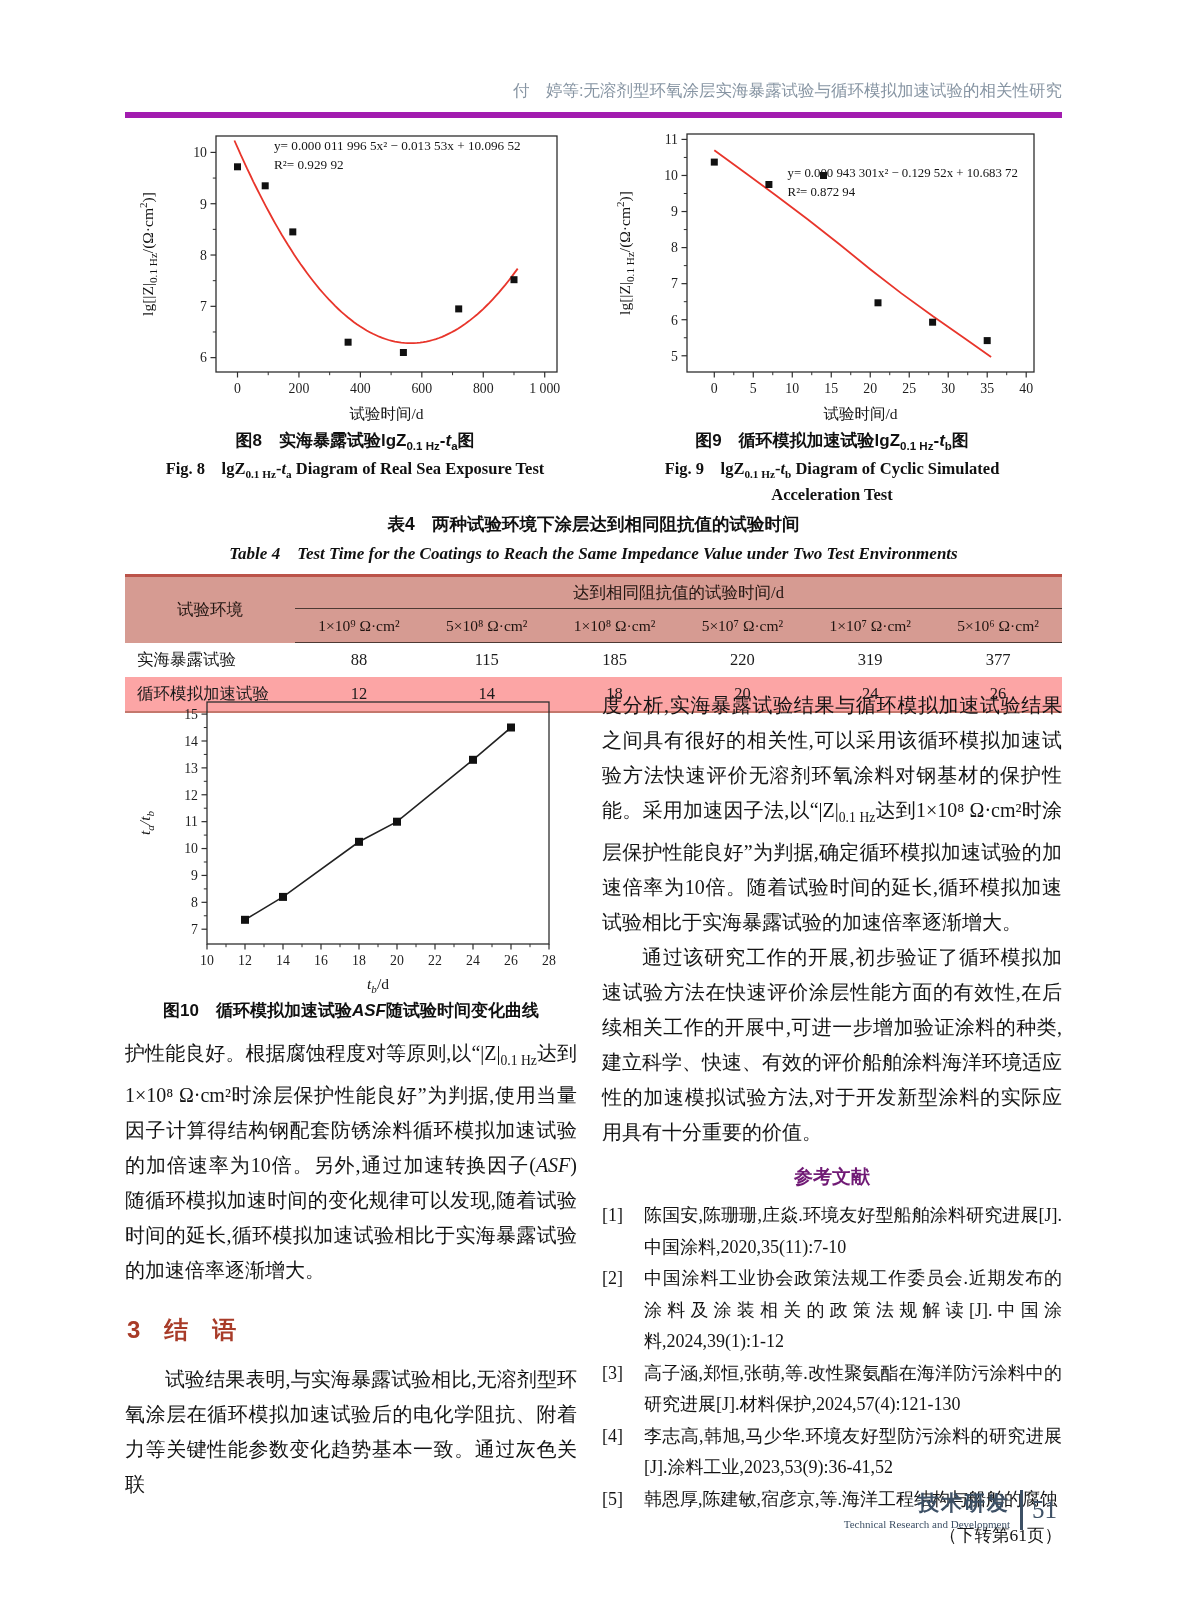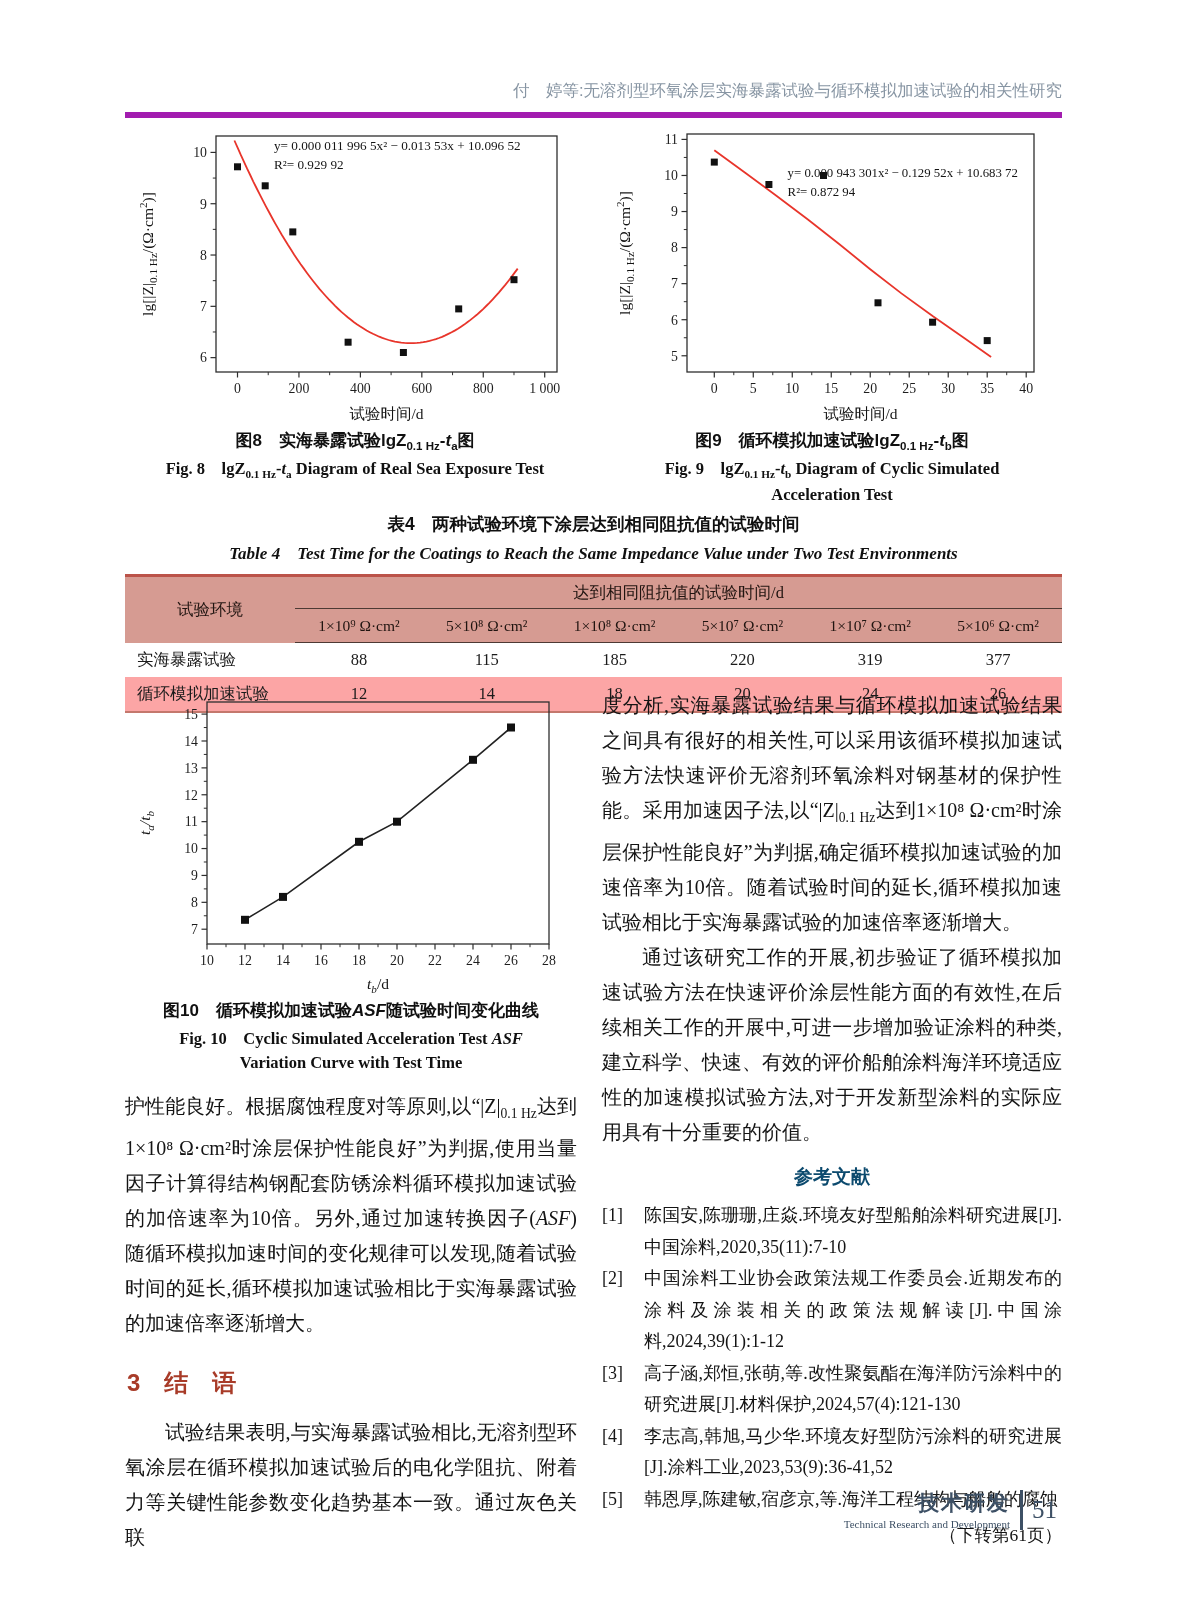--- a/index.html
+++ b/index.html
@@ -32,21 +32,21 @@
 
   .columns{position:absolute;top:688px;left:125px;width:937px;display:flex;gap:25px;}
   .col-left{width:452px;}
   .col-right{width:460px;}
   .left-fig{text-align:center;margin:4px 0 12px 0;}
   p.body{font-size:20px;line-height:35px;text-align:justify;margin:0;color:#141414;}
   p.body.indent{text-indent:2em;}
   .sec-heading{font-family:Liberation Sans, sans-serif;font-weight:bold;font-size:24px;
     color:#a83b28;margin:26px 0 16px 2px;}
   .refs-h{text-align:center;font-family:"Liberation Sans","DejaVu Sans",sans-serif;font-weight:bold;
-    font-size:19px;color:#0c4a6e;margin:14px 0 10px 0;}
+    font-size:19px;color:#701a75;margin:14px 0 10px 0;}
   .ref{display:flex;font-size:18px;line-height:31.5px;text-align:justify;color:#141414;}
   .ref .refnum{flex:0 0 42px;}
   .ref .reftext{flex:1;}
   .cont{text-align:right;font-size:17.5px;margin-top:8px;color:#141414;}
 
   .footer{position:absolute;top:1489px;right:130px;display:flex;align-items:center;color:#3d5065;}
   .f-left{text-align:right;}
   .f-cn{font-family:"Liberation Sans","DejaVu Sans",sans-serif;font-weight:bold;font-size:21px;letter-spacing:2px;}
   .f-en{font-size:11px;margin-top:1px;}
   .f-bar{width:3px;height:40px;background:#3d5065;margin:0 9px 0 10px;}
@@ -294,21 +294,20 @@
               <rect x="220.0" y="149.8" width="8" height="8" fill="#111"></rect>
               <rect x="258.0" y="129.7" width="8" height="8" fill="#111"></rect>
               <rect x="334.0" y="67.8" width="8" height="8" fill="#111"></rect>
               <rect x="372.0" y="35.5" width="8" height="8" fill="#111"></rect>
               <text x="243" y="301" text-anchor="middle" font-family="&quot;Liberation Serif&quot;,&quot;DejaVu Serif&quot;,serif" font-size="15.5" fill="#141414"><tspan dy="0" font-style="italic">t</tspan><tspan dy="4" font-size="11.2" font-style="italic">b</tspan><tspan dy="-4">/d</tspan></text>
               <text x="15" y="135" text-anchor="middle" transform="rotate(-90 15 135)" font-family="&quot;Liberation Serif&quot;,&quot;DejaVu Serif&quot;,serif" font-size="15.5" fill="#141414"><tspan dy="0" font-style="italic">t</tspan><tspan dy="4" font-size="11.2" font-style="italic">a</tspan><tspan dy="-4" font-style="italic">/t</tspan><tspan dy="4" font-size="11.2" font-style="italic">b</tspan></text>
             </svg>
           </div>
         <figcaption>
           <div class="cap-cn">图10　循环模拟加速试验<i>ASF</i>随试验时间变化曲线</div>
-          <div class="cap-en" style="width:410px;margin-left:21px;">Fig. 10　Cyclic Simulated Acceleration Test <i>ASF</i> Variation Curve with Test Time</div>
         </figcaption>
       </figure>
       <p class="body">护性能良好。根据腐蚀程度对等原则,以“|Z|<sub>0.1 Hz</sub>达到1×10⁸ Ω·cm²时涂层保护性能良好”为判据,使用当量因子计算得结构钢配套防锈涂料循环模拟加速试验的加倍速率为10倍。另外,通过加速转换因子(<i>ASF</i>)随循环模拟加速时间的变化规律可以发现,随着试验时间的延长,循环模拟加速试验相比于实海暴露试验的加速倍率逐渐增大。</p>
       <h2 class="sec-heading">3　结　语</h2>
       <p class="body indent">试验结果表明,与实海暴露试验相比,无溶剂型环氧涂层在循环模拟加速试验后的电化学阻抗、附着力等关键性能参数变化趋势基本一致。通过灰色关联</p>
     </div>
 
     <div class="col-right">
       <p class="body">度分析,实海暴露试验结果与循环模拟加速试验结果之间具有很好的相关性,可以采用该循环模拟加速试验方法快速评价无溶剂环氧涂料对钢基材的保护性能。采用加速因子法,以“|Z|<sub>0.1 Hz</sub>达到1×10⁸ Ω·cm²时涂层保护性能良好”为判据,确定循环模拟加速试验的加速倍率为10倍。随着试验时间的延长,循环模拟加速试验相比于实海暴露试验的加速倍率逐渐增大。</p>
       <p class="body indent">通过该研究工作的开展,初步验证了循环模拟加速试验方法在快速评价涂层性能方面的有效性,在后续相关工作的开展中,可进一步增加验证涂料的种类,建立科学、快速、有效的评价船舶涂料海洋环境适应性的加速模拟试验方法,对于开发新型涂料的实际应用具有十分重要的价值。</p>

